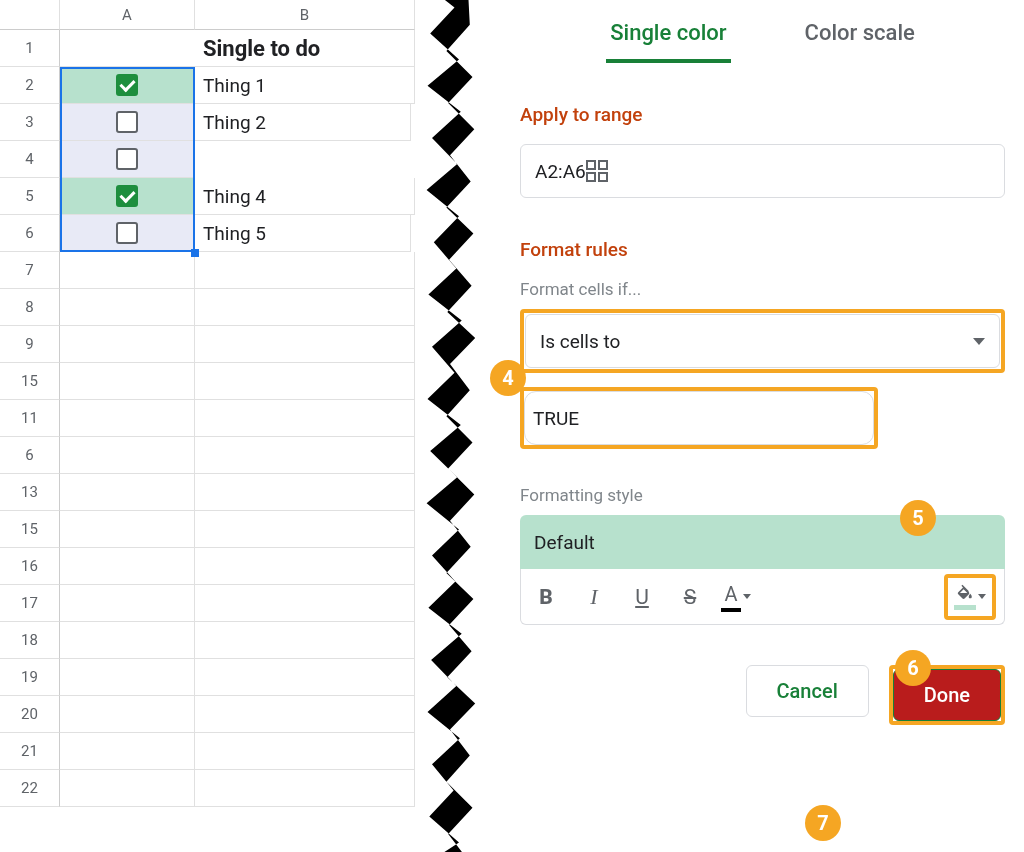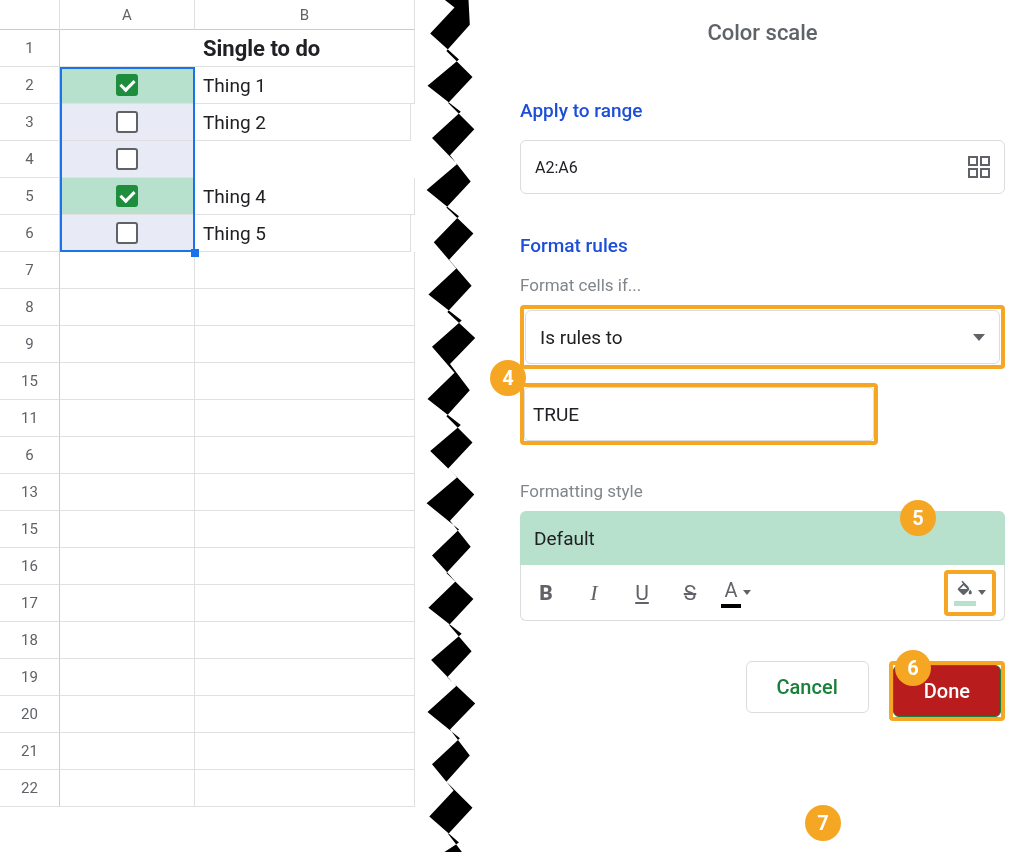--- a/index.html
+++ b/index.html
@@ -164,40 +164,40 @@
     padding: 10px 4px 14px;
     cursor: pointer;
   }
   .tab.active {
     color: #188038;
     border-bottom: 4px solid #188038;
   }
 
   .section-title {
     font-size: 19px;
-    color: #1d4ed8;
+    color: #c2410c;
     font-weight: 500;
     margin-bottom: 18px;
   }
   .sub-label {
     font-size: 17px;
     color: #80868b;
     margin-bottom: 10px;
   }
 
   .range-input {
     display: flex;
     align-items: center;
-    justify-content: space-between;
+    justify-content: flex-start;
     border: 1px solid #dadce0;
     border-radius: 6px;
     height: 54px;
     padding: 0 14px;
     margin-bottom: 40px;
-    font-size: 16px;
+    font-size: 19px;
   }
   .grid-icon {
     width: 22px; height: 22px;
     display: grid;
     grid-template-columns: 1fr 1fr;
     grid-template-rows: 1fr 1fr;
     gap: 2px;
   }
   .grid-icon span { border: 2px solid #5f6368; }
 
@@ -206,21 +206,21 @@
     border-radius: 6px;
     height: 54px;
     width: 100%;
     padding: 0 14px;
     font-size: 19px;
     display: flex;
     align-items: center;
     justify-content: space-between;
     background: #fff;
   }
-  .text-in { width: 350px; border-radius: 4px; padding-left: 8px; }
+  .text-in { width: 350px; border-radius: 12px; padding-left: 8px; }
   .caret {
     width: 0; height: 0;
     border-left: 6px solid transparent;
     border-right: 6px solid transparent;
     border-top: 7px solid #5f6368;
   }
 
   .highlight-box {
     border: 4px solid #f5a623;
     border-radius: 4px;
@@ -434,41 +434,42 @@
   </div>
 
   <div class="sel-box" style="left:60px;top:67px;width:135px;height:185px"></div>
   <div class="sel-handle" style="left:191px;top:249px"></div>
 </div>
 
 <div class="torn"></div>
 
 <div class="panel">
   <div class="tabs">
+    <div class="tab active">Single color</div>
     <div class="tab">Color scale</div>
   </div>
 
   <div class="section-title">Apply to range</div>
   <div class="range-input">
     <span>A2:A6</span>
     <span class="grid-icon">
         <span></span>
         <span></span>
         <span></span>
         <span></span>
       </span>
   </div>
 
   <div class="section-title">Format rules</div>
 
   <div style="position:relative;margin-bottom:14px">
     <div class="sub-label">Format cells if...</div>
     <div class="highlight-box">
       <div class="select">
-        <span>Is rules to</span>
+        <span>Is cells to</span>
         <span class="caret"></span>
       </div>
     </div>
   </div>
 
   <div style="position:relative;margin-bottom:36px">
     <div class="highlight-box tight" style="display:inline-block">
       <div class="text-in">
         <span>TRUE</span>
       </div>

